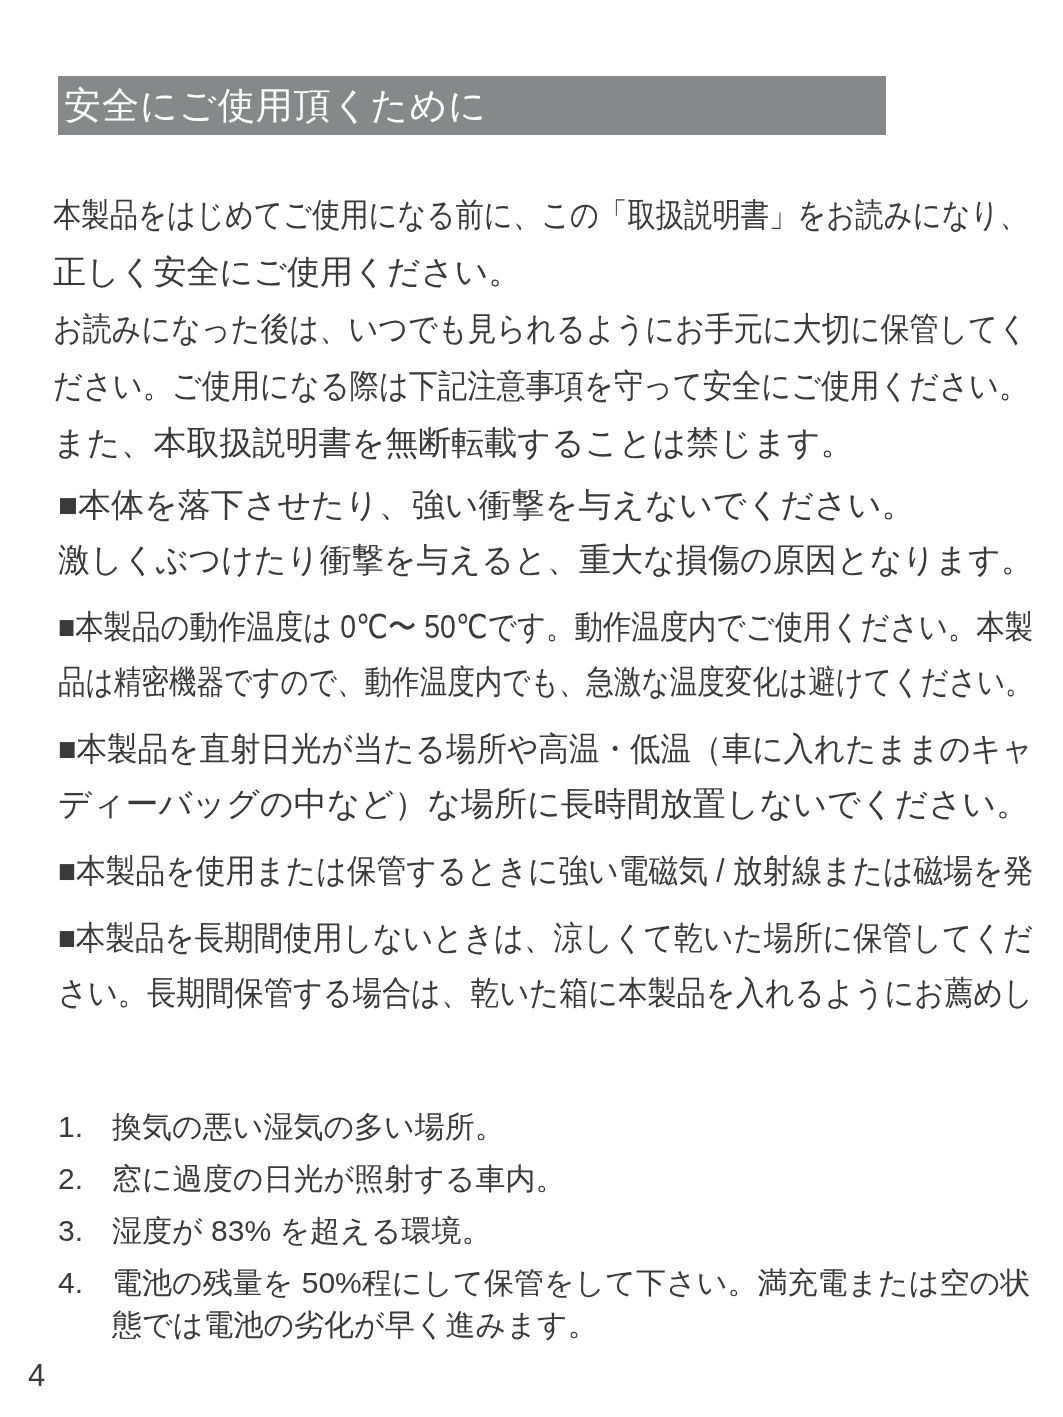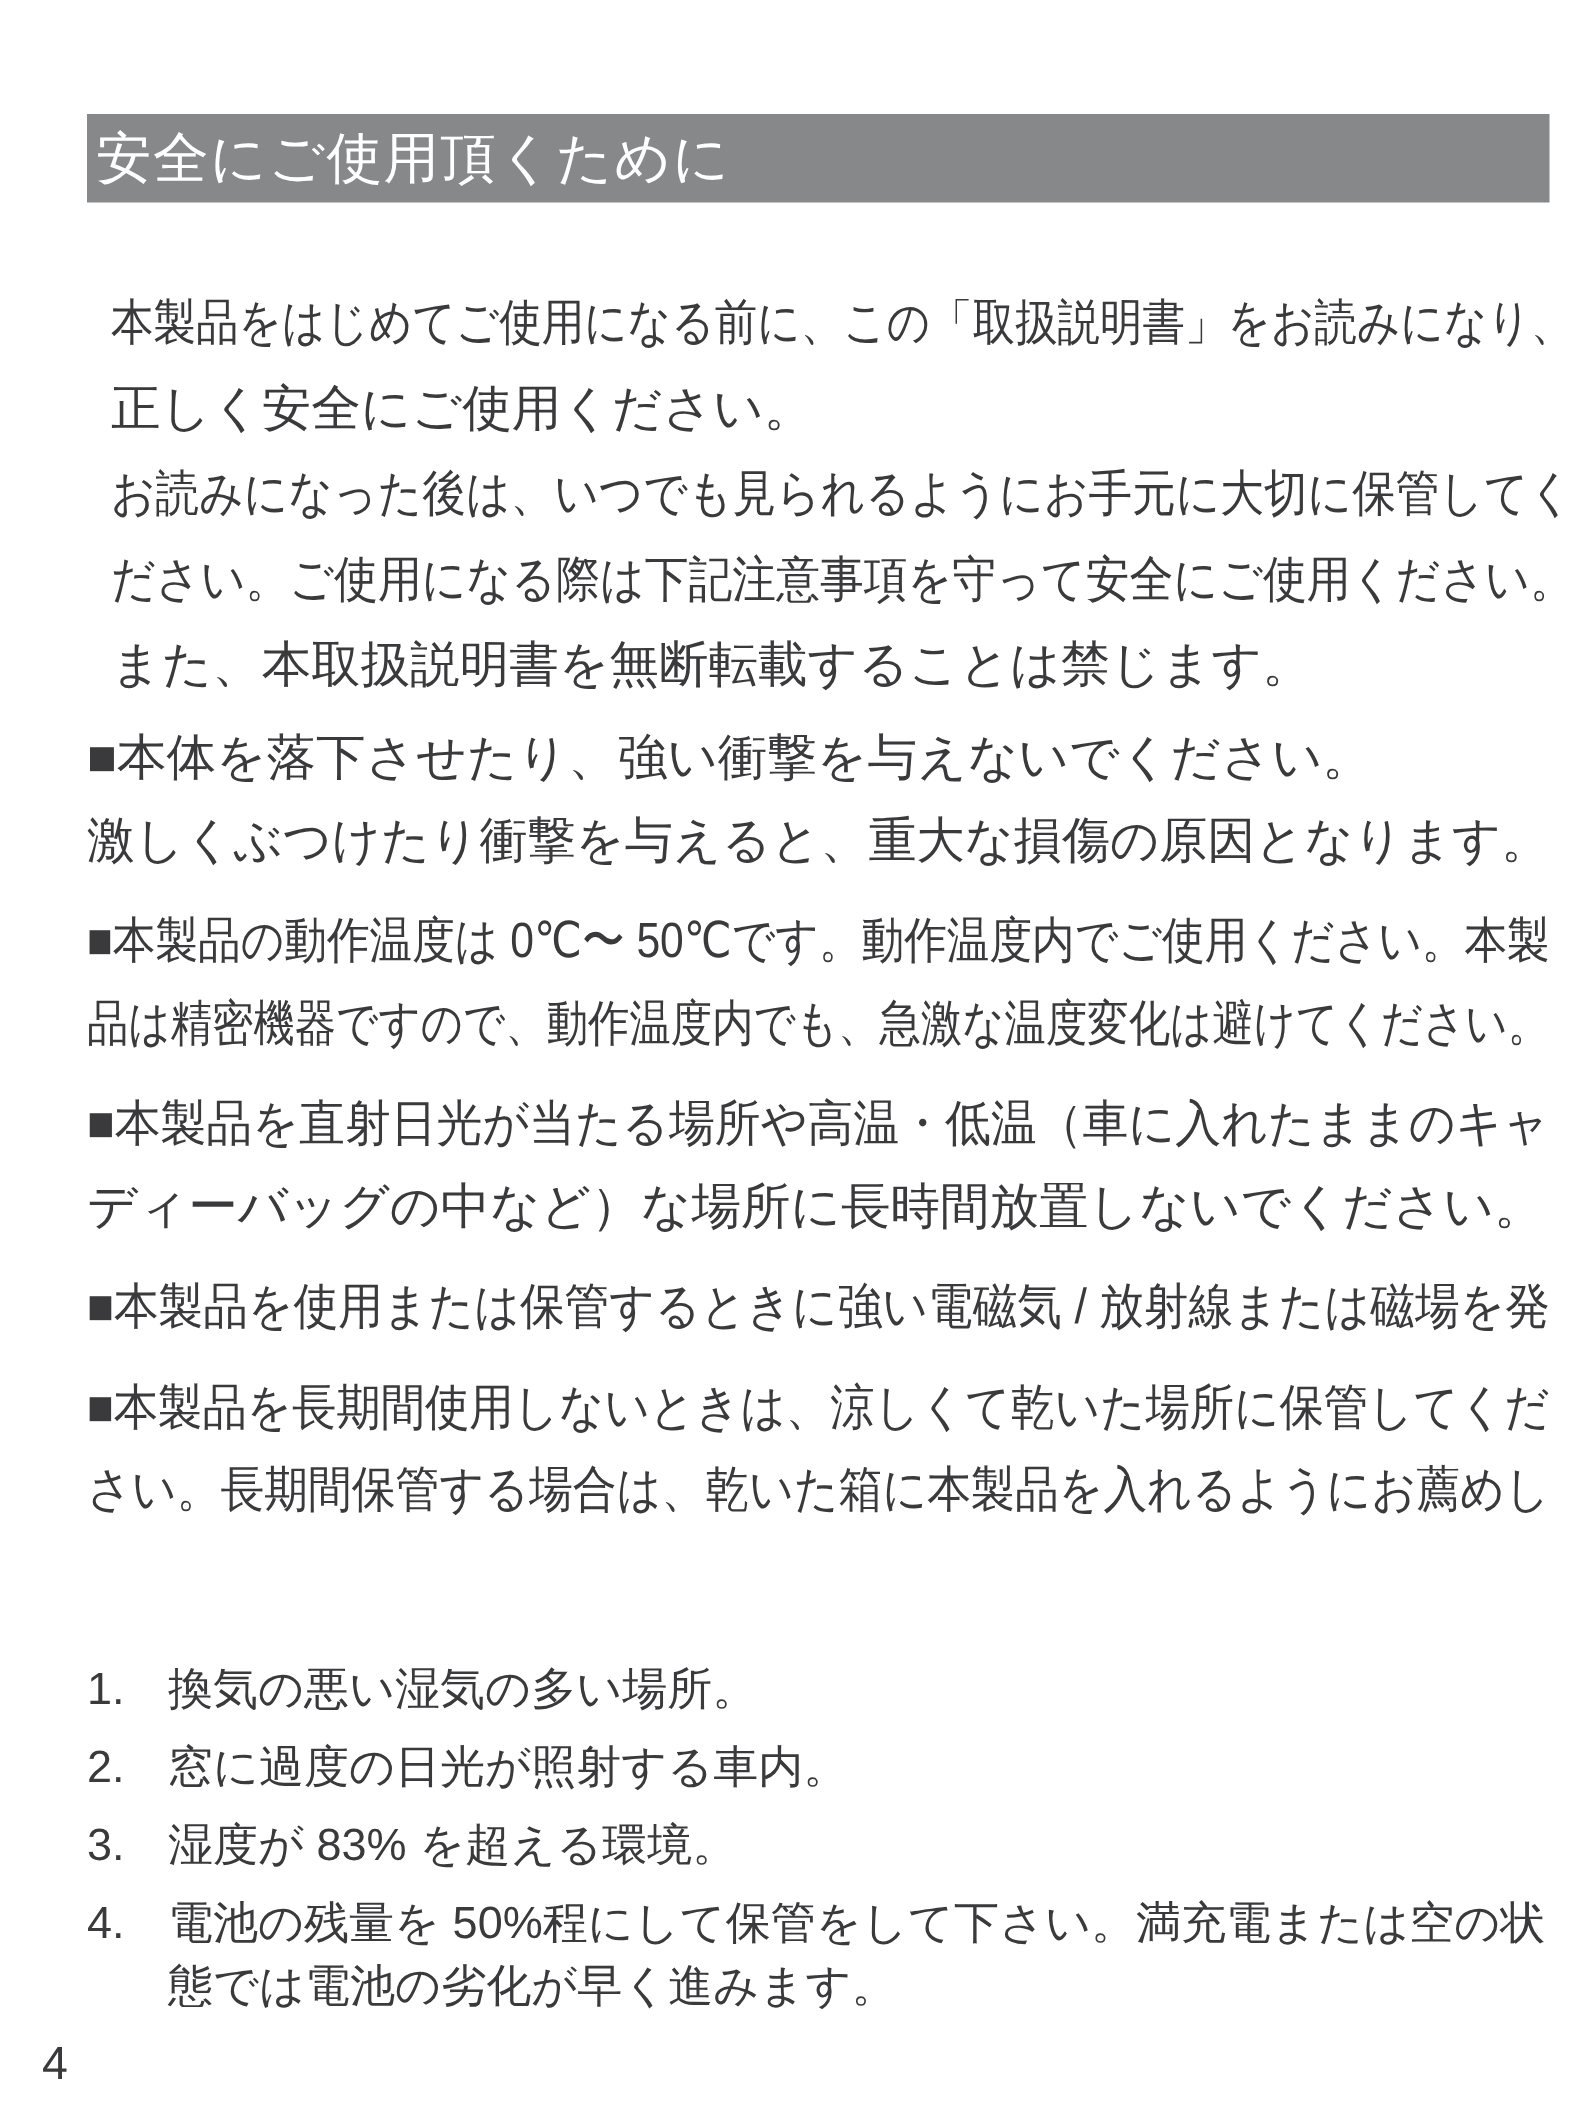--- a/index.html
+++ b/index.html
@@ -18,33 +18,33 @@
     overflow:hidden;
   }
   .page{
     position:relative;
     width:1063px;height:1417px;
     background:var(--page-bg);
   }
   .header-bar{
     position:absolute;
     left:58px;top:76px;
-    width:975px;height:59px;
+    width:828px;height:59px;
     background:var(--header-bg);
     color:var(--header-text);
     font-size:37px;
     line-height:59px;
     padding-left:6px;
     letter-spacing:1px;
     white-space:nowrap;
     overflow:hidden;
   }
   .intro{
     position:absolute;
-    left:74px;top:186px;
+    left:53px;top:186px;
     width:975px;
     font-size:33px;
     line-height:57px;
   }
   .notices{
     position:absolute;
     left:58px;top:477px;
     width:975px;
     font-size:33px;
     line-height:55px;

